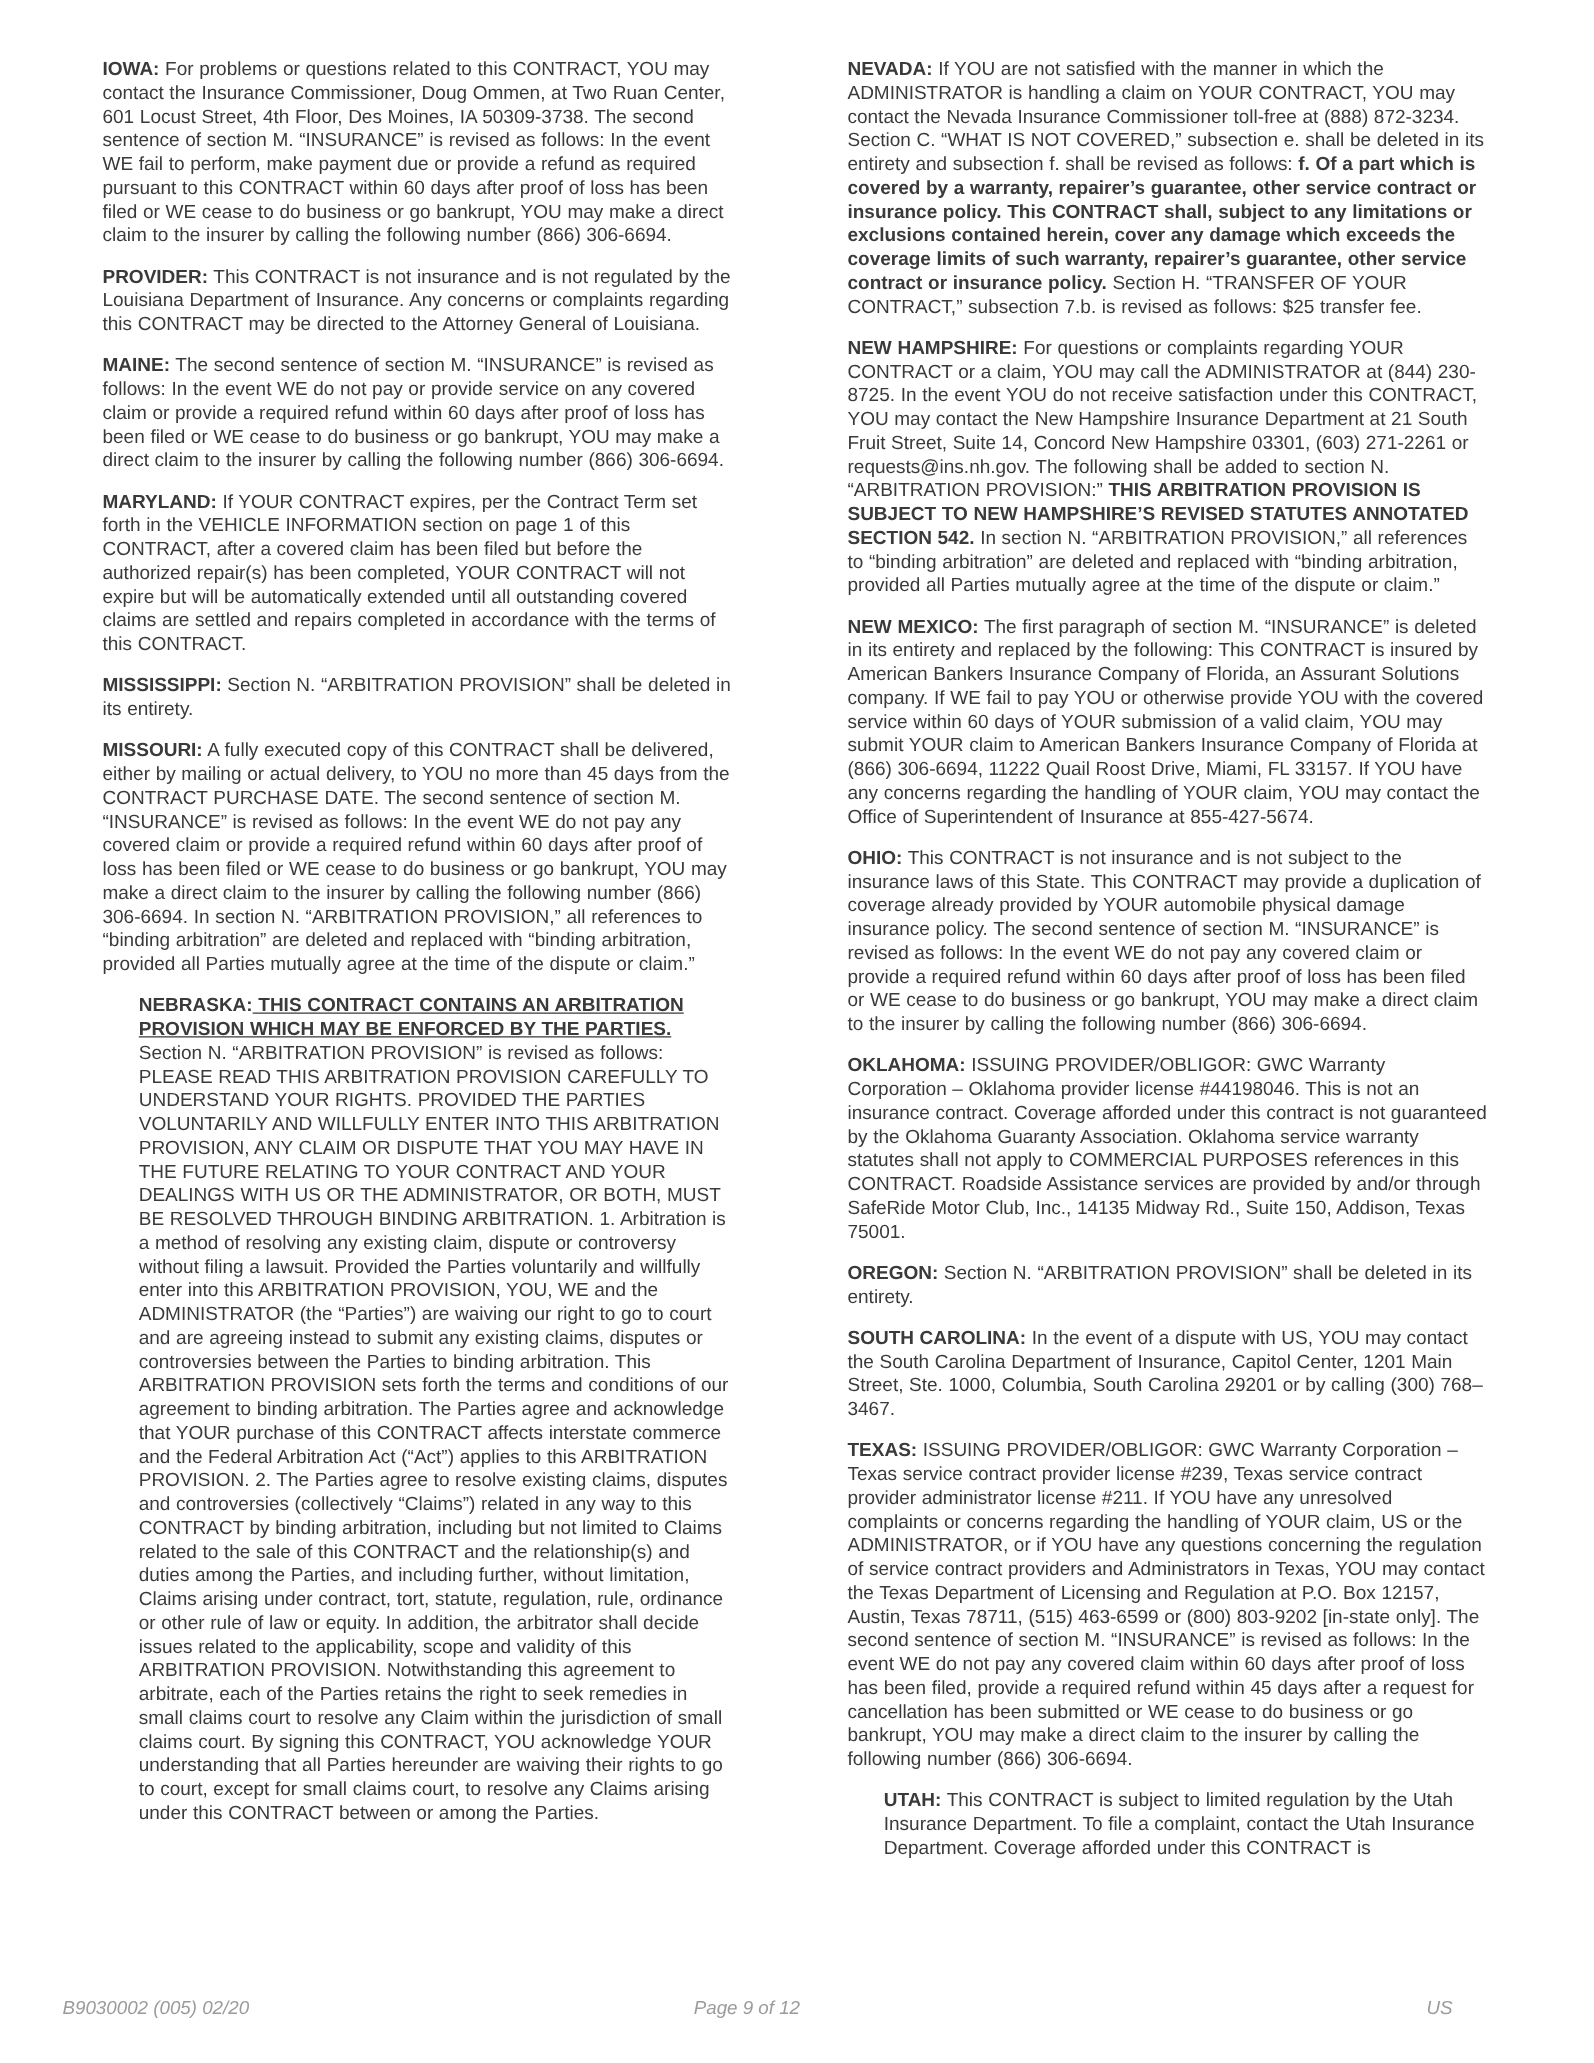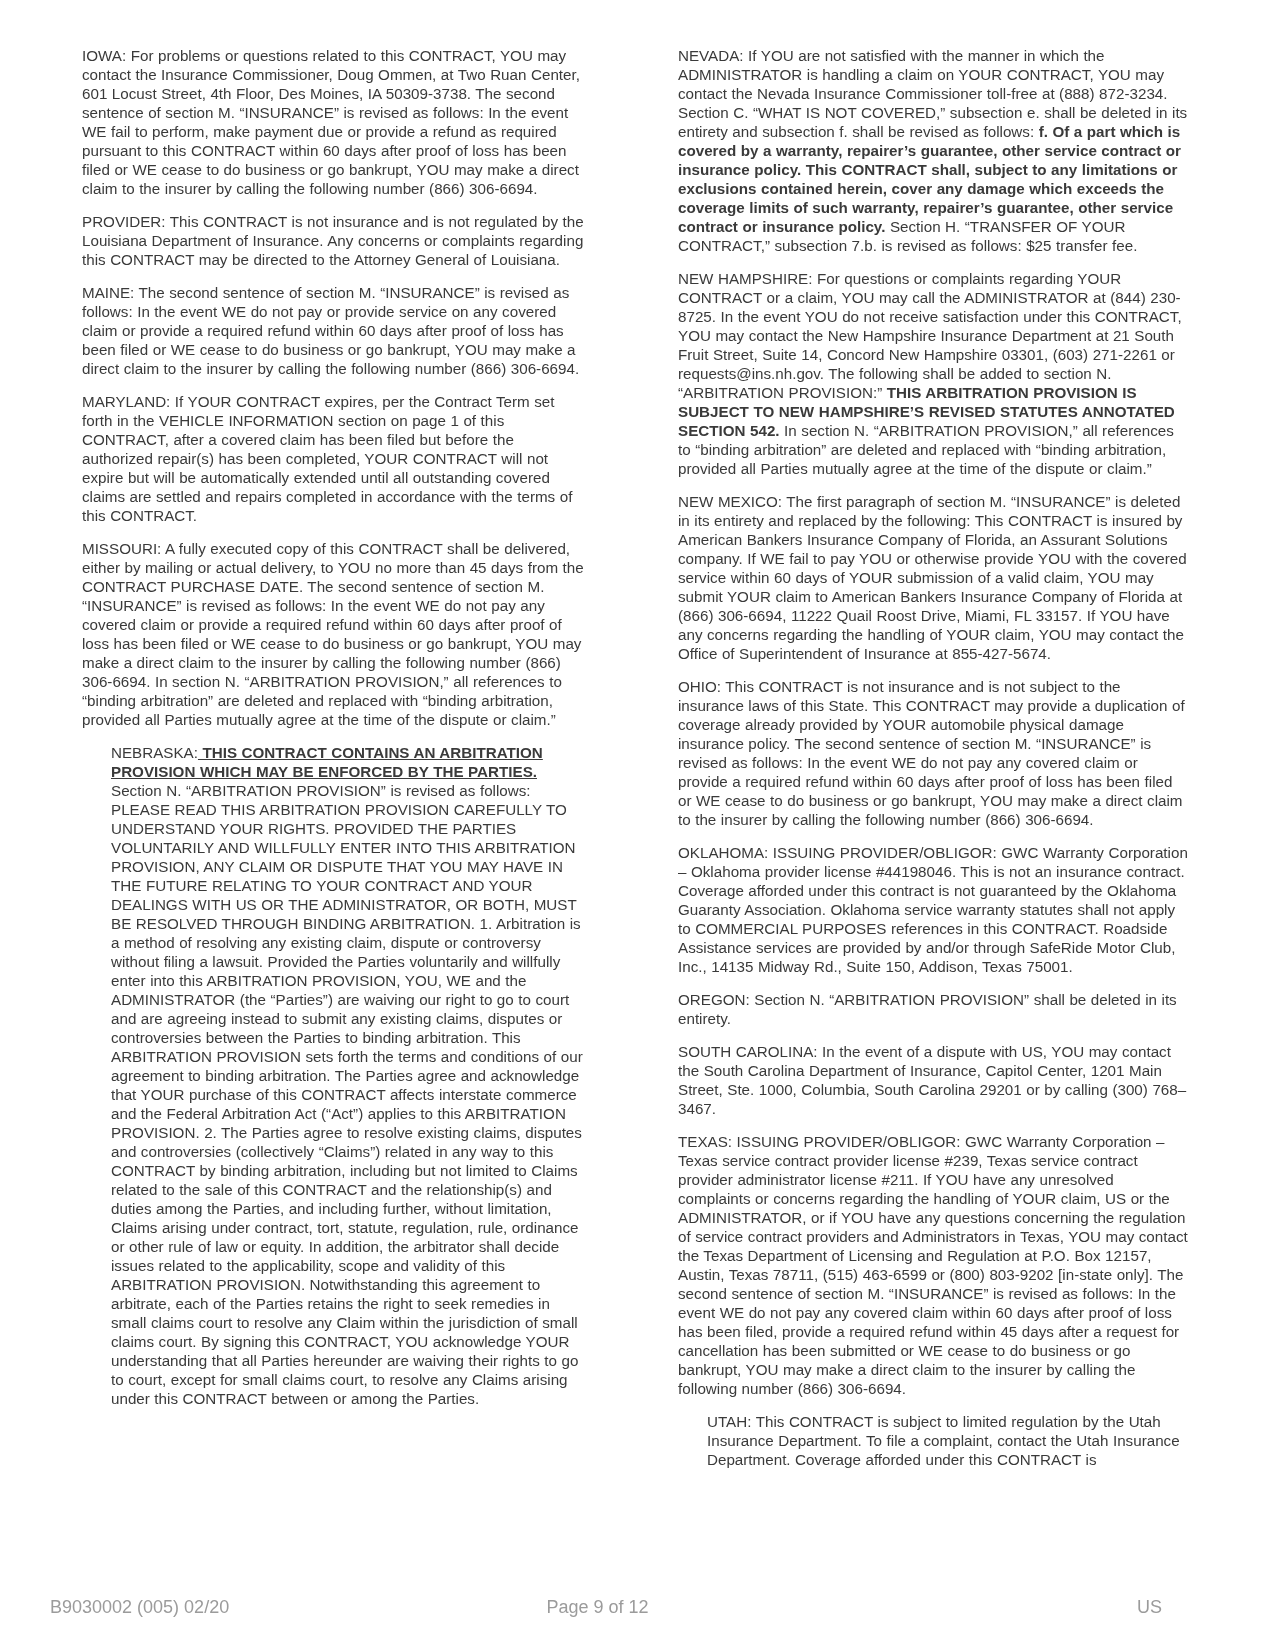--- a/index.html
+++ b/index.html
@@ -19,47 +19,49 @@
   .col-left  { left: 82px;  width: 506px; }
   .col-right { left: 678px; width: 512px; }
   p.section {
     margin: 0 0 14px 0;
     font-size: 15.2px;
     line-height: 19px;
     text-align: left;
     word-spacing: 0.3px;
   }
   p.section:last-child { margin-bottom: 0; margin-left: 29px; }
-  .state-label { font-weight: 400; }
+  .state-label { font-weight: 700; }
   .run-normal { font-weight: 400; text-align: center; }
   .run-bold { font-weight: 700; }
   .run-bold-underline { font-weight: 700; text-decoration: underline; }
   .footer {
     position: absolute;
     left: 50px;
     right: 113px;
     top: 1598px;
     height: 18px;
-    font-size: 18px;
+    font-size: 15px;
     line-height: 18px;
     color: #9b9b9b;
+    font-style: italic;
   }
   .footer .f-left   { position: absolute; left: 0; top: 0; }
   .footer .f-center { position: absolute; left: 0; right: 17px; top: 0; text-align: center; }
   .footer .f-right  { position: absolute; right: 0; top: 0; }
 </style>
 </head>
 <body>
 
 <div class="page">
   <div class="col col-left">
       <p class="section"><strong class="state-label">IOWA:</strong><span class="run-normal"> For problems or questions related to this CONTRACT, YOU may contact the Insurance Commissioner, Doug Ommen, at Two Ruan Center, 601 Locust Street, 4th Floor, Des Moines, IA 50309-3738. The second sentence of section M. “INSURANCE” is revised as follows: In the event WE fail to perform, make payment due or provide a refund as required pursuant to this CONTRACT within 60 days after proof of loss has been filed or WE cease to do business or go bankrupt, YOU may make a direct claim to the insurer by calling the following number (866) 306-6694.</span></p>
       <p class="section"><strong class="state-label">PROVIDER:</strong><span class="run-normal"> This CONTRACT is not insurance and is not regulated by the Louisiana Department of Insurance. Any concerns or complaints regarding this CONTRACT may be directed to the Attorney General of Louisiana.</span></p>
       <p class="section"><strong class="state-label">MAINE:</strong><span class="run-normal"> The second sentence of section M. “INSURANCE” is revised as follows: In the event WE do not pay or provide service on any covered claim or provide a required refund within 60 days after proof of loss has been filed or WE cease to do business or go bankrupt, YOU may make a direct claim to the insurer by calling the following number (866) 306-6694.</span></p>
       <p class="section"><strong class="state-label">MARYLAND:</strong><span class="run-normal"> If YOUR CONTRACT expires, per the Contract Term set forth in the VEHICLE INFORMATION section on page 1 of this CONTRACT, after a covered claim has been filed but before the authorized repair(s) has been completed, YOUR CONTRACT will not expire but will be automatically extended until all outstanding covered claims are settled and repairs completed in accordance with the terms of this CONTRACT.</span></p>
+      <p class="section"><strong class="state-label">MISSISSIPPI:</strong><span class="run-normal"> Section N. “ARBITRATION PROVISION” shall be deleted in its entirety.</span></p>
       <p class="section"><strong class="state-label">MISSOURI:</strong><span class="run-normal"> A fully executed copy of this CONTRACT shall be delivered, either by mailing or actual delivery, to YOU no more than 45 days from the CONTRACT PURCHASE DATE.  The second sentence of section M. “INSURANCE” is revised as follows: In the event WE do not pay any covered claim or provide a required refund within 60 days after proof of loss has been filed or WE cease to do business or go bankrupt, YOU may make a direct claim to the insurer by calling the following number (866) 306-6694.  In section N. “ARBITRATION PROVISION,” all references to “binding arbitration” are deleted and replaced with “binding arbitration, provided all Parties mutually agree at the time of the dispute or claim.”</span></p>
       <p class="section"><strong class="state-label">NEBRASKA:</strong><span class="run-bold-underline"> THIS CONTRACT CONTAINS AN ARBITRATION PROVISION WHICH MAY BE ENFORCED BY THE PARTIES.</span><span class="run-normal"> Section N. “ARBITRATION PROVISION” is revised as follows: PLEASE READ THIS ARBITRATION PROVISION CAREFULLY TO UNDERSTAND YOUR RIGHTS. PROVIDED THE PARTIES VOLUNTARILY AND WILLFULLY ENTER INTO THIS ARBITRATION PROVISION, ANY CLAIM OR DISPUTE THAT YOU MAY HAVE IN THE FUTURE RELATING TO YOUR CONTRACT AND YOUR DEALINGS WITH US OR THE ADMINISTRATOR, OR BOTH, MUST BE RESOLVED THROUGH BINDING ARBITRATION. 1. Arbitration is a method of resolving any existing claim, dispute or controversy without filing a lawsuit. Provided the Parties voluntarily and willfully enter into this ARBITRATION PROVISION, YOU, WE and the ADMINISTRATOR (the “Parties”) are waiving our right to go to court and are agreeing instead to submit any existing claims, disputes or controversies between the Parties to binding arbitration. This ARBITRATION PROVISION sets forth the terms and conditions of our agreement to binding arbitration. The Parties agree and acknowledge that YOUR purchase of this CONTRACT affects interstate commerce and the Federal Arbitration Act (“Act”) applies to this ARBITRATION PROVISION. 2. The Parties agree to resolve existing claims, disputes and controversies (collectively “Claims”) related in any way to this CONTRACT by binding arbitration, including but not limited to Claims related to the sale of this CONTRACT and the relationship(s) and duties among the Parties, and including further, without limitation, Claims arising under contract, tort, statute, regulation, rule, ordinance or other rule of law or equity. In addition, the arbitrator shall decide issues related to the applicability, scope and validity of this ARBITRATION PROVISION. Notwithstanding this agreement to arbitrate, each of the Parties retains the right to seek remedies in small claims court to resolve any Claim within the jurisdiction of small claims court.  By signing this CONTRACT, YOU acknowledge YOUR understanding that all Parties hereunder are waiving their rights to go to court, except for small claims court, to resolve any Claims arising under this CONTRACT between or among the Parties.</span></p>
     </div>
   <div class="col col-right">
       <p class="section"><strong class="state-label">NEVADA:</strong><span class="run-normal"> If YOU are not satisfied with the manner in which the ADMINISTRATOR is handling a claim on YOUR CONTRACT, YOU may contact the Nevada Insurance Commissioner toll-free at (888) 872-3234.  Section C. “WHAT IS NOT COVERED,” subsection e. shall be deleted in its entirety and subsection f. shall be revised as follows: </span><span class="run-bold">f. Of a part which is covered by a warranty, repairer’s guarantee, other service contract or insurance policy. This CONTRACT shall, subject to any limitations or exclusions contained herein, cover any damage which exceeds the coverage limits of such warranty, repairer’s guarantee, other service contract or insurance policy.</span><span class="run-normal"> Section H. “TRANSFER OF YOUR CONTRACT,” subsection 7.b. is revised as follows: $25 transfer fee.</span></p>
       <p class="section"><strong class="state-label">NEW HAMPSHIRE:</strong><span class="run-normal"> For questions or complaints regarding YOUR CONTRACT or a claim, YOU may call the ADMINISTRATOR at (844) 230-8725.  In the event YOU do not receive satisfaction under this CONTRACT, YOU may contact the New Hampshire Insurance Department at 21 South Fruit Street, Suite 14, Concord New Hampshire 03301, (603) 271-2261 or requests@ins.nh.gov. The following shall be added to section N. “ARBITRATION PROVISION:” </span><span class="run-bold">THIS ARBITRATION PROVISION IS SUBJECT TO NEW HAMPSHIRE’S REVISED STATUTES ANNOTATED SECTION 542.</span><span class="run-normal">  In section N. “ARBITRATION PROVISION,” all references to “binding arbitration” are deleted and replaced with “binding arbitration, provided all Parties mutually agree at the time of the dispute or claim.”</span></p>
       <p class="section"><strong class="state-label">NEW MEXICO:</strong><span class="run-normal"> The first paragraph of section M. “INSURANCE” is deleted in its entirety and replaced by the following: This CONTRACT is insured by American Bankers Insurance Company of Florida, an Assurant Solutions company. If WE fail to pay YOU or otherwise provide YOU with the covered service within 60 days of YOUR submission of a valid claim, YOU may submit YOUR claim to American Bankers Insurance Company of Florida at (866) 306-6694, 11222 Quail Roost Drive, Miami, FL 33157. If YOU have any concerns regarding the handling of YOUR claim, YOU may contact the Office of Superintendent of Insurance at 855-427-5674.</span></p>
       <p class="section"><strong class="state-label">OHIO:</strong><span class="run-normal"> This CONTRACT is not insurance and is not subject to the insurance laws of this State. This CONTRACT may provide a duplication of coverage already provided by YOUR automobile physical damage insurance policy. The second sentence of section M. “INSURANCE” is revised as follows: In the event WE do not pay any covered claim or provide a required refund within 60 days after proof of loss has been filed or WE cease to do business or go bankrupt, YOU may make a direct claim to the insurer by calling the following number (866) 306-6694.</span></p>
       <p class="section"><strong class="state-label">OKLAHOMA:</strong><span class="run-normal"> ISSUING PROVIDER/OBLIGOR: GWC Warranty Corporation – Oklahoma provider license #44198046. This is not an insurance contract. Coverage afforded under this contract is not guaranteed by the Oklahoma Guaranty Association. Oklahoma service warranty statutes shall not apply to COMMERCIAL PURPOSES references in this CONTRACT. Roadside Assistance services are provided by and/or through SafeRide Motor Club, Inc., 14135 Midway Rd., Suite 150, Addison, Texas 75001.</span></p>
       <p class="section"><strong class="state-label">OREGON:</strong><span class="run-normal"> Section N. “ARBITRATION PROVISION” shall be deleted in its entirety.</span></p>

